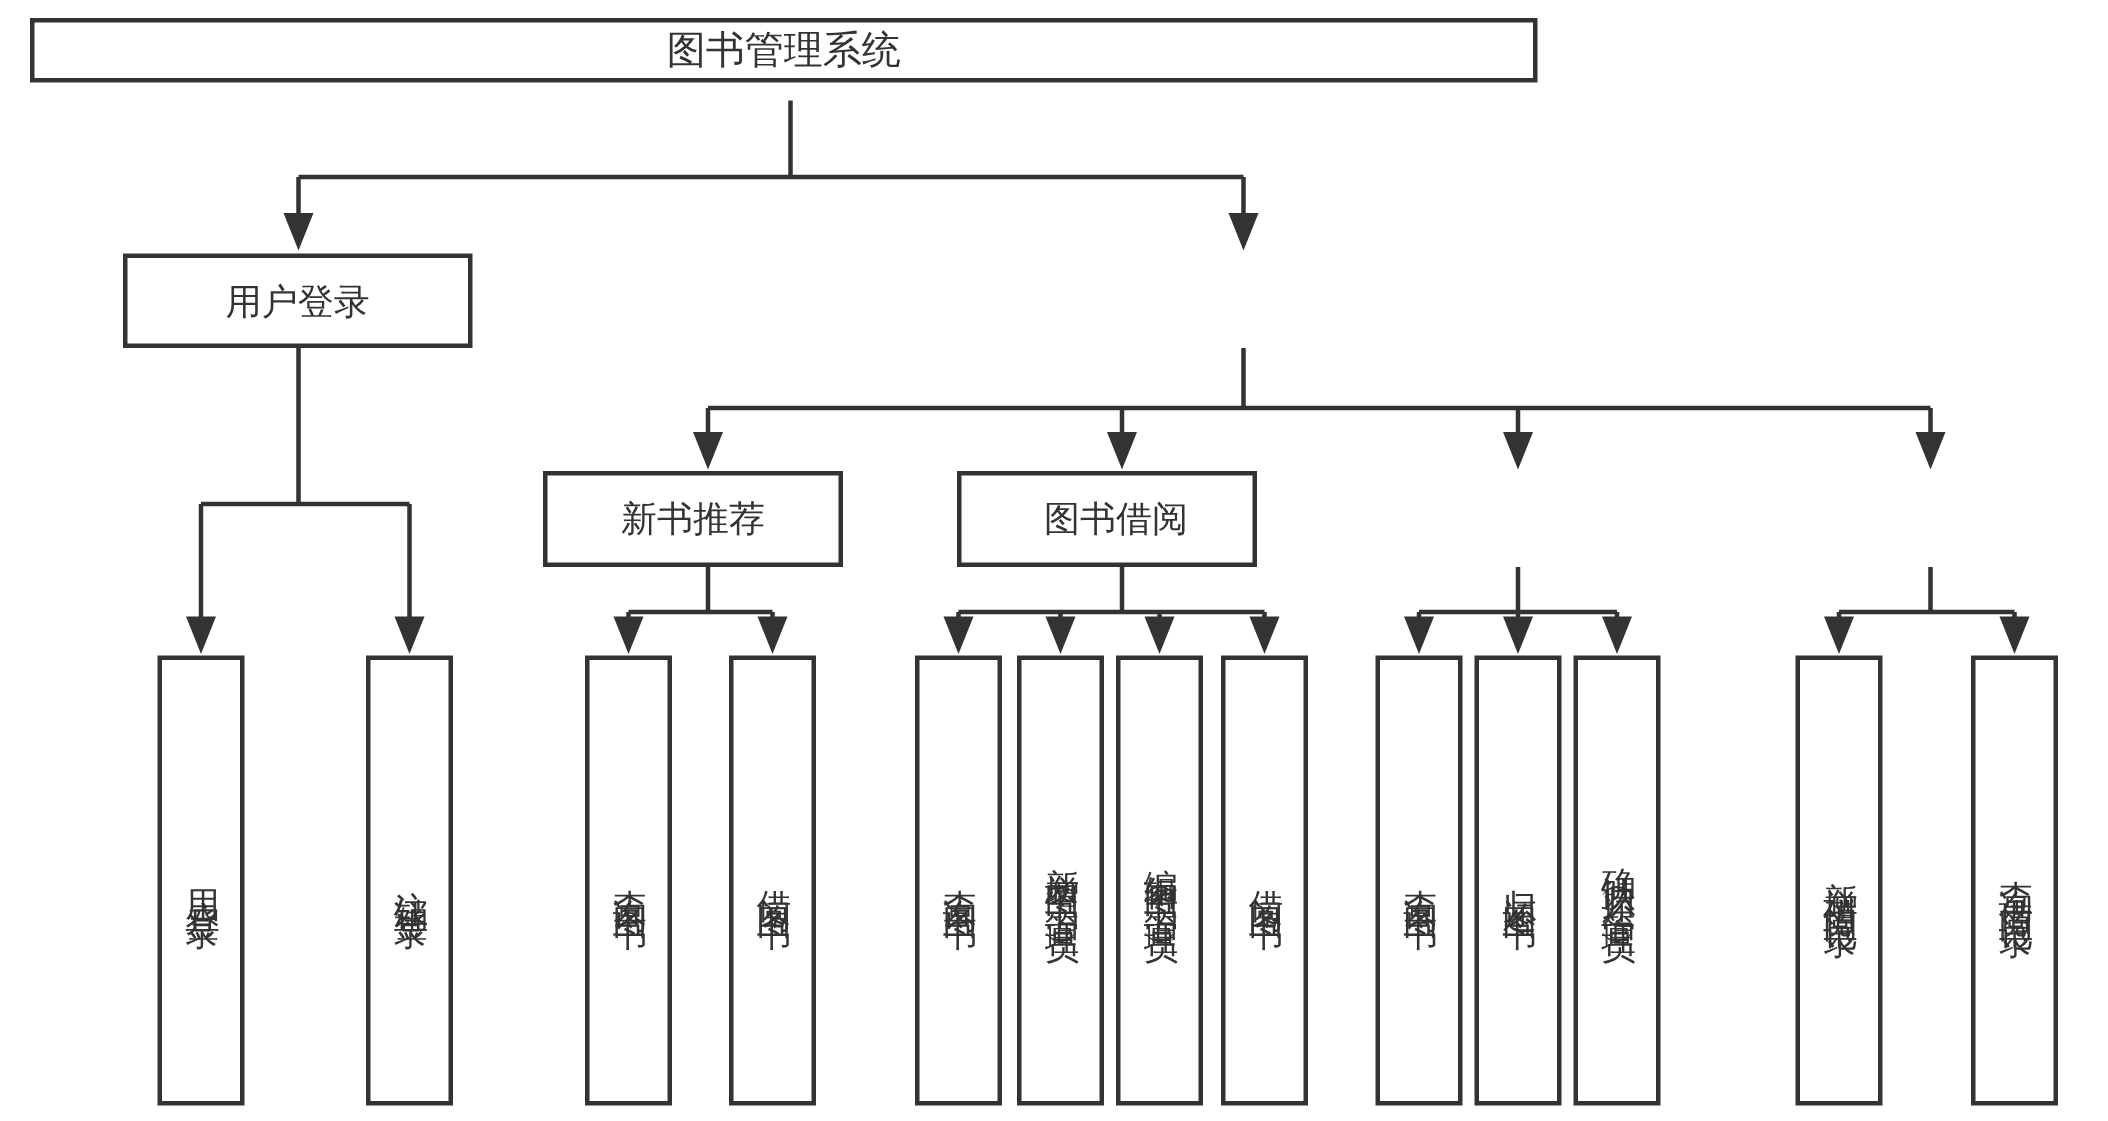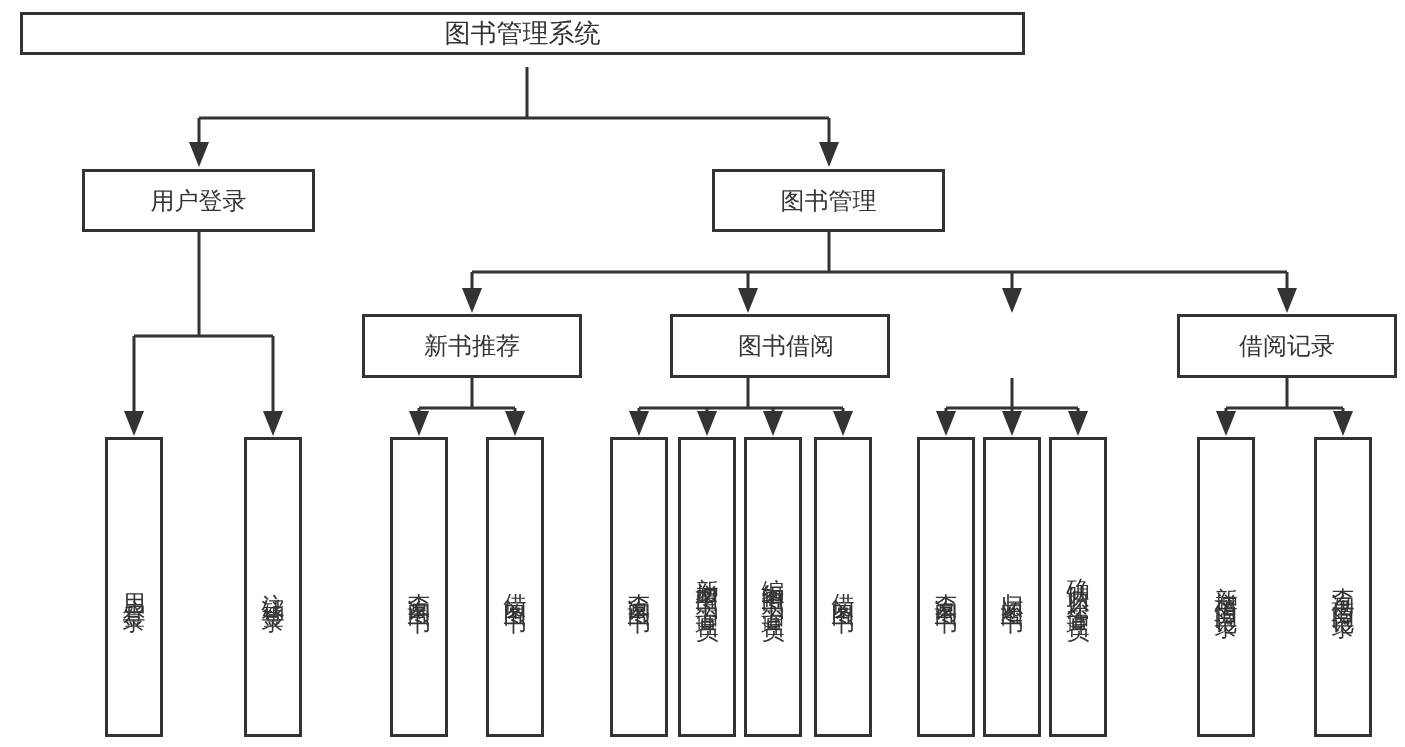--- a/index.html
+++ b/index.html
@@ -22,21 +22,21 @@
     box-sizing: border-box;
     border: 3px solid #333333;
     background: #ffffff;
     display: flex;
     align-items: center;
     justify-content: center;
     color: #333333;
   }
   .root-box   { left: 20px;  top: 12px;  width: 1005px; height: 43px; font-size: 26px; }
   .l2-box     { top: 169px;  width: 233px; height: 63px; font-size: 24px; }
-  .l3-box     { top: 314px;  width: 220px; height: 64px; font-size: 24px; }
+  .l3-box     { top: 314px;  width: 200px; height: 64px; font-size: 24px; }
   .leaf-box   { top: 437px;  width: 58px;  height: 300px; font-size: 23px; }
   .leaf-box .v-label {
     writing-mode: vertical-rl;
     text-orientation: mixed;
     letter-spacing: 6px;
     line-height: 1;
     white-space: nowrap;
   }
   .watermark {
     position: absolute;
@@ -86,32 +86,26 @@
     </g>
   </svg>
 
   <div class="box root-box">
     <span>图书管理系统</span>
   </div>
 
   <div class="box l2-box" style="left:82px;">
     <span>用户登录</span>
   </div>
-  <div class="box l2-box" style="left:712px;">
-    <span>图书管理</span>
-  </div>
 
   <div class="box l3-box" style="left:362px;">
     <span>新书推荐</span>
   </div>
-  <div class="box l3-box" style="left:670px;padding-left:12px;">
+  <div class="box l3-box" style="left:638px;padding-left:12px;">
     <span>图书借阅</span>
-  </div>
-  <div class="box l3-box" style="left:1177px;">
-    <span>借阅记录</span>
   </div>
 
   <div class="box leaf-box" style="left:105px;">
     <span class="v-label">用户登录</span>
   </div>
   <div class="box leaf-box" style="left:244px;">
     <span class="v-label">注销登录</span>
   </div>
 
   <div class="box leaf-box" style="left:390px;">

